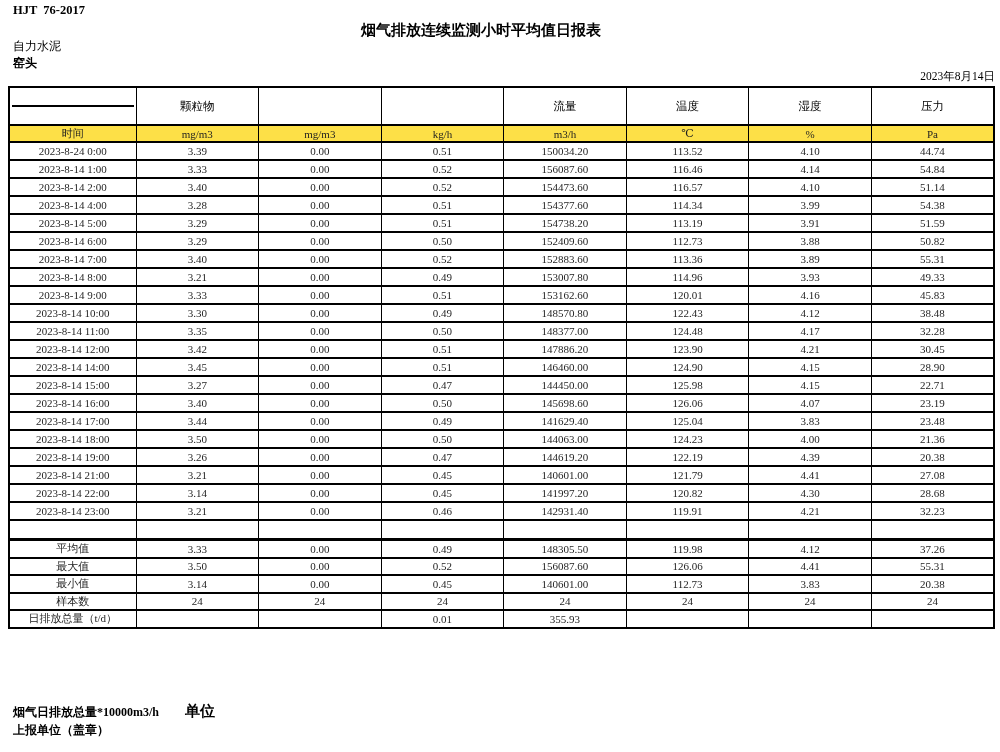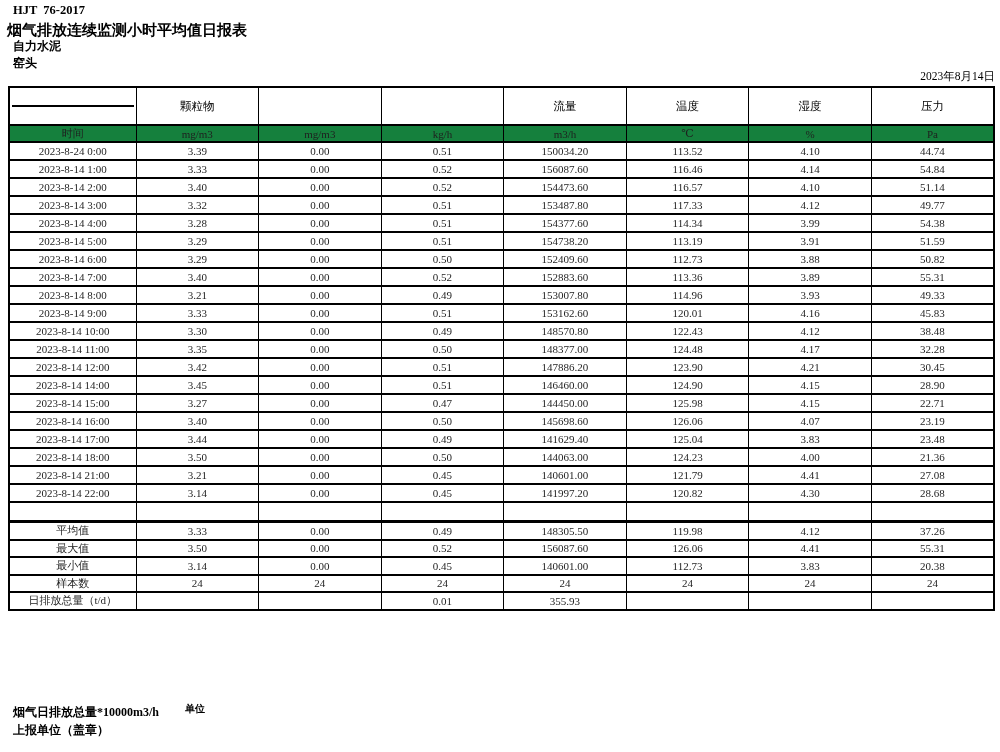--- a/index.html
+++ b/index.html
@@ -2,49 +2,49 @@
 <html><head>
 <meta charset="utf-8">
 <style>
   html,body { margin:0; padding:0; }
   body {
     width:1000px; height:752px; background:#ffffff; position:relative;
     overflow:hidden; font-family:"Liberation Serif","DejaVu Serif",serif;
     color:#000;
   }
   .std { position:absolute; left:13px; top:3px; font-weight:bold; font-size:12.5px; white-space:pre; }
-  .title { position:absolute; left:7px; top:21px; width:930px; text-align:left; font-weight:bold; font-size:15px; }
-  .company { position:absolute; left:13px; top:38px; font-weight:bold; font-size:12px; }
+  .title { position:absolute; left:16px; top:21px; width:930px; text-align:center; font-weight:bold; font-size:15px; }
+  .company { position:absolute; left:13px; top:38px; font-weight:normal; font-size:12px; }
   .station { position:absolute; left:13px; top:55px; font-weight:bold; font-size:12px;text-align:center; }
   .date { position:absolute; right:5px; top:69px; font-size:11.5px;text-align:center; }
 
   table.report {
     position:absolute; left:8px; top:86px; width:987px;
     border-collapse:collapse; table-layout:fixed;
     border:2px solid #000;
   }
   table.report td {
     border-left:1px solid #000; border-right:1px solid #000;
     border-top:2px solid #000; border-bottom:2px solid #000;
     text-align:center; vertical-align:middle;
     font-size:11px; height:16px; padding:0 2px;
     color:#1f1f1f; white-space:nowrap; overflow:hidden;
   }
   tr.group-row td { height:36px; font-size:11.5px; color:#000; }
   td.split-cell { padding:0; vertical-align:top; }
   .split-top { height:16px; border-bottom:2px solid #000; }
   .split-bottom { height:16px; }
-  tr.unit-row td { background:#15803d; height:15px; color:#1f1f1f; }
+  tr.unit-row td { background:#fde047; height:15px; color:#1f1f1f; }
   tr.spacer-row td { height:17px; }
   tbody.summary tr:first-child td { border-top:3px solid #000; }
   tbody.summary td { height:15.5px; }
 
   .foot-note { position:absolute; left:13px; top:704px; font-weight:bold; font-size:12px; }
   .foot-report-unit { position:absolute; left:13px; top:722px; font-weight:bold; font-size:12px; }
-  .foot-unit { position:absolute; left:185px; top:702px; font-weight:bold; font-size:10px; }
+  .foot-unit { position:absolute; left:185px; top:702px; font-weight:bold; font-size:15px; }
 </style>
 </head>
 <body>
 
 <div class="std">HJT  76-2017</div>
 <div class="title">烟气排放连续监测小时平均值日报表</div>
 <div class="company">自力水泥</div>
 <div class="station">窑头</div>
 <div class="date">2023年8月14日</div>
 
@@ -109,30 +109,20 @@
         <td>2023-8-14 2:00</td>
         <td>3.40</td>
         <td>0.00</td>
         <td>0.52</td>
         <td>154473.60</td>
         <td>116.57</td>
         <td>4.10</td>
         <td>51.14</td>
       </tr>
       <tr>
-        <td>2023-8-14 3:00</td>
-        <td>3.32</td>
-        <td>0.00</td>
-        <td>0.51</td>
-        <td>153487.80</td>
-        <td>117.33</td>
-        <td>4.12</td>
-        <td>49.77</td>
-      </tr>
-      <tr>
         <td>2023-8-14 4:00</td>
         <td>3.28</td>
         <td>0.00</td>
         <td>0.51</td>
         <td>154377.60</td>
         <td>114.34</td>
         <td>3.99</td>
         <td>54.38</td>
       </tr>
       <tr>
@@ -259,39 +249,59 @@
         <td>2023-8-14 18:00</td>
         <td>3.50</td>
         <td>0.00</td>
         <td>0.50</td>
         <td>144063.00</td>
         <td>124.23</td>
         <td>4.00</td>
         <td>21.36</td>
       </tr>
       <tr>
+        <td>2023-8-14 19:00</td>
+        <td>3.26</td>
+        <td>0.00</td>
+        <td>0.47</td>
+        <td>144619.20</td>
+        <td>122.19</td>
+        <td>4.39</td>
+        <td>20.38</td>
+      </tr>
+      <tr>
         <td>2023-8-14 21:00</td>
         <td>3.21</td>
         <td>0.00</td>
         <td>0.45</td>
         <td>140601.00</td>
         <td>121.79</td>
         <td>4.41</td>
         <td>27.08</td>
       </tr>
       <tr>
         <td>2023-8-14 22:00</td>
         <td>3.14</td>
         <td>0.00</td>
         <td>0.45</td>
         <td>141997.20</td>
         <td>120.82</td>
         <td>4.30</td>
         <td>28.68</td>
       </tr>
+      <tr>
+        <td>2023-8-14 23:00</td>
+        <td>3.21</td>
+        <td>0.00</td>
+        <td>0.46</td>
+        <td>142931.40</td>
+        <td>119.91</td>
+        <td>4.21</td>
+        <td>32.23</td>
+      </tr>
     </tbody>
   <tbody>
     <tr class="spacer-row">
       <td></td>
       <td></td>
       <td></td>
       <td></td>
       <td></td>
       <td></td>
       <td></td>

